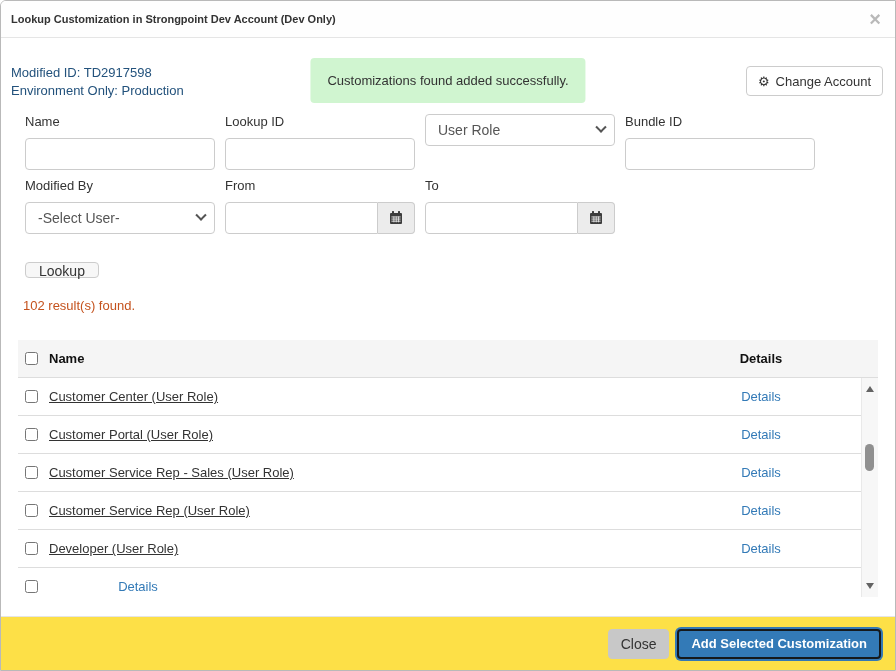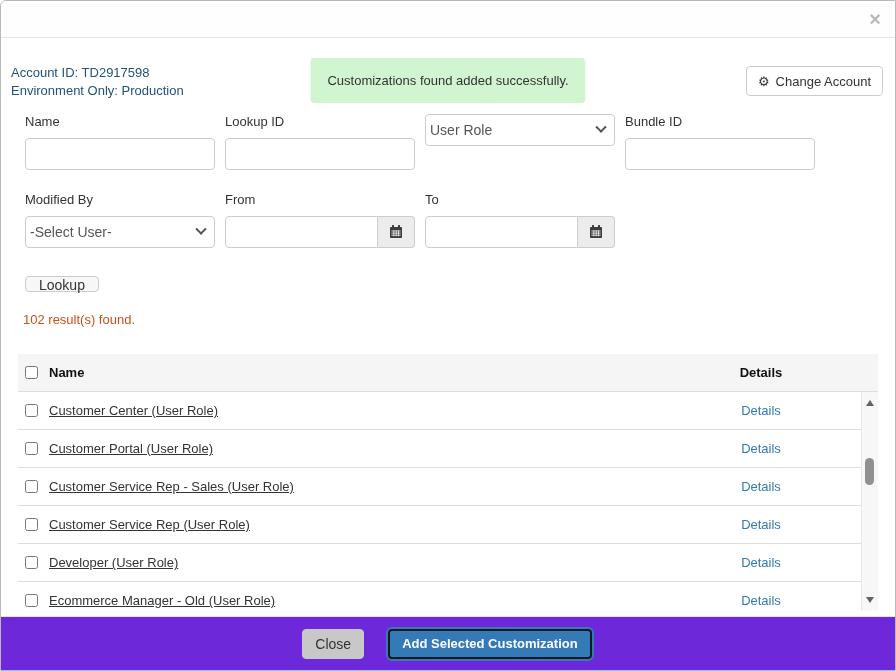--- a/index.html
+++ b/index.html
@@ -47,32 +47,32 @@
     display: inline-flex; align-items: center; gap: 6px;
     background: #fff; border: 1px solid #ccc; border-radius: 4px;
     font-size: 13px; color: #333; cursor: pointer;
     font-family: "Liberation Sans", sans-serif;
   }
   .gear { font-size: 13px; line-height: 1; color: #333; }
 
   
   .lookup-form { margin: 14px 0 0 14px; display: grid; grid-template-columns: repeat(4, 190px); column-gap: 10px; }
   .field label { display: block; font-size: 13px; color: #333; line-height: 15px; margin-bottom: 9px; }
-  .row2 { margin-top: 22px; }
+  .row2 { margin-top: 8px; }
   .text-input {
     width: 100%; height: 32px;
     border: 1px solid #ccc; border-radius: 4px;
     padding: 0 9px; font-size: 14px; color: #555;
     font-family: "Liberation Sans", sans-serif;
     background: #fff;
   }
   .fake-select {
     width: 100%; height: 32px;
     border: 1px solid #ccc; border-radius: 4px;
-    padding: 0 9px 0 4px; font-size: 14px; color: #555;
+    padding: 0 9px 0 12px; font-size: 14px; color: #555;
     background: #fff; display: flex; align-items: center; cursor: pointer;
   }
   .fake-select .chev {
     margin-left: auto; width: 8px; height: 8px;
     border-right: 2px solid #555; border-bottom: 2px solid #555;
     transform: rotate(45deg) translate(-2px, -2px);
   }
   .input-group { display: flex; width: 100%; }
   .input-group .text-input { flex: 1; border-radius: 4px 0 0 4px; min-width: 0; }
   .input-addon {
@@ -119,22 +119,22 @@
     background: #f7f7f7; border-left: 1px solid #e9e9e9;
   }
   .sb-arrow-up, .sb-arrow-down { position: absolute; left: 4px; width: 0; height: 0; }
   .sb-arrow-up { top: 8px; border-left: 4px solid transparent; border-right: 4px solid transparent; border-bottom: 6px solid #636363; }
   .sb-arrow-down { bottom: 8px; border-left: 4px solid transparent; border-right: 4px solid transparent; border-top: 6px solid #636363; }
   .sb-thumb { position: absolute; top: 66px; left: 3px; width: 9px; height: 27px; background: #909090; border-radius: 5px; }
 
   
   .modal-footer {
     position: absolute; bottom: 0; left: 0; right: 0; height: 54px;
-    background: #6d28d9; border-top: 1px solid #e5e5e5;
-    display: flex; align-items: center; justify-content: center; gap: 24px;
+    background: #fde047; border-top: 1px solid #e5e5e5;
+    display: flex; align-items: center; justify-content: flex-end; gap: 8px;
     padding: 0 12px;
   }
   .close-footer-btn {
     height: 30px; padding: 0 12px;
     background: #c8c8c8; border: 1px solid #c8c8c8; border-radius: 4px;
     font-size: 14px; color: #333; cursor: pointer;
     font-family: "Liberation Sans", sans-serif;
   }
   .add-btn {
     height: 30px; padding: 0 12px;
@@ -144,30 +144,31 @@
     font-family: "Liberation Sans", sans-serif;
     margin-right: 2px;
   }
 </style>
 </head>
 <body>
 
 <div class="modal">
 
   <div class="modal-header">
+    <span class="modal-title">Lookup Customization in Strongpoint Dev Account (Dev Only)</span>
     <button class="close-btn">×</button>
   </div>
 
   <div class="modal-body">
 
     <div class="success-alert">Customizations found added successfully.</div>
 
     <div class="info-row">
       <div class="account-info">
-        <div>Account ID: TD2917598</div>
+        <div>Modified ID: TD2917598</div>
         <div>Environment Only: Production</div>
       </div>
       <button class="change-account-btn">
         <span class="gear">⚙</span>
         <span>Change Account</span>
       </button>
     </div>
 
     <div class="lookup-form">
 
@@ -273,21 +274,20 @@
           <span class="cell-name">Customer Service Rep (User Role)</span>
           <span class="cell-details"><a class="link">Details</a></span>
         </div>
         <div class="trow">
           <input type="checkbox" class="cb" style="">
           <span class="cell-name">Developer (User Role)</span>
           <span class="cell-details"><a class="link">Details</a></span>
         </div>
         <div class="trow">
           <input type="checkbox" class="cb" style="">
-          <span class="cell-name">Ecommerce Manager - Old (User Role)</span>
           <span class="cell-details"><a class="link">Details</a></span>
         </div>
 
         <div class="vscrollbar">
           <div class="sb-arrow-up"></div>
           <div class="sb-thumb"></div>
           <div class="sb-arrow-down"></div>
         </div>
       </div>
     </div>

